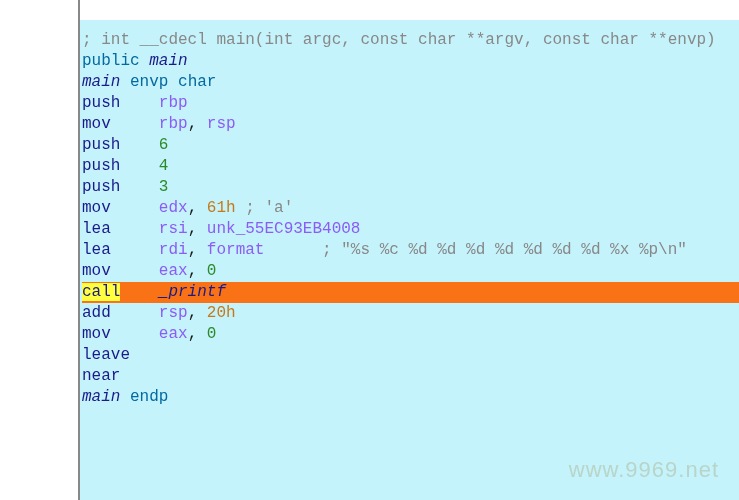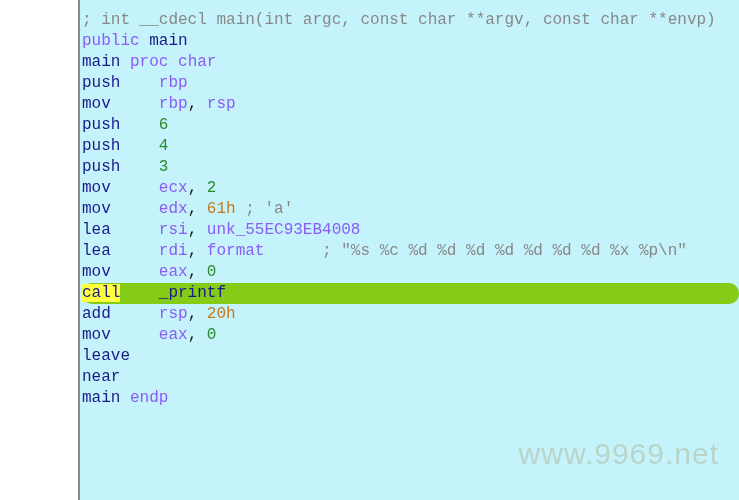--- a/index.html
+++ b/index.html
@@ -29,75 +29,74 @@
       top: 0;
       width: 2px;
       height: 100%;
       background: #888;
     }
     .code-area {
       flex: 1;
       background: #c5f3fb;
       padding: 10px 0 16px 2px;
       position: relative;
+      margin-top: 20px;
     }
     .code-line {
       white-space: pre;
       padding: 0;
     }
     .highlight-line {
-      background: #84cc16;
-      border-radius: 10px;
+      background: #f97316;
     }
     .highlight-call {
       background: #ffff40;
     }
     .opcode { color: #1a1a8a; }
     .register { color: #8b5cf6; }
     .number { color: #2a8a2a; }
     .comment { color: #888; }
     .symbol { color: #c57a1a; }
     .signature { color: #888; }
-    .keyword { color: #8b5cf6; }
-    .identifier { color: #1a1a8a; }
+    .keyword { color: #0369a1; }
+    .identifier { color: #1a1a8a; font-style: italic; }
     .punct { color: #1a1a1a; }
     .watermark {
       position: absolute;
-      bottom: 36px;
+      bottom: 20px;
       right: 20px;
-      font-size: 30px;
+      font-size: 22px;
       color: rgba(180,200,180,0.7);
       font-family: Arial, sans-serif;
       pointer-events: none;
       letter-spacing: 1px;
       text-align: center;
     }
   </style>
 </head>
 <body>
 
 <div class="container">
   <div class="gutter">
     <div class="gutter-border"></div>
   </div>
   <div class="code-area">
 
     <div class="code-line"><span class="signature">; int __cdecl main(int argc, const char **argv, const char **envp)</span></div>
 
     <div class="code-line"><span class="keyword">public</span> <span class="identifier">main</span></div>
 
-    <div class="code-line"><span class="identifier">main</span> <span class="keyword">proc</span> <span class="keyword">char</span></div>
+    <div class="code-line"><span class="identifier">main</span> <span class="keyword">envp</span> <span class="keyword">char</span></div>
 
     <div id="instructions">
         <div class="code-line"><span class="opcode">push    </span><span class="register">rbp</span></div>
         <div class="code-line"><span class="opcode">mov     </span><span class="register">rbp</span><span class="punct">, </span><span class="register">rsp</span></div>
         <div class="code-line"><span class="opcode">push    </span><span class="number">6</span></div>
         <div class="code-line"><span class="opcode">push    </span><span class="number">4</span></div>
         <div class="code-line"><span class="opcode">push    </span><span class="number">3</span></div>
-        <div class="code-line"><span class="opcode">mov     </span><span class="register">ecx</span><span class="punct">, </span><span class="number">2</span></div>
         <div class="code-line"><span class="opcode">mov     </span><span class="register">edx</span><span class="punct">, </span><span class="symbol">61h</span><span class="comment"> ; 'a'</span></div>
         <div class="code-line"><span class="opcode">lea     </span><span class="register">rsi</span><span class="punct">, </span><span class="register">unk_55EC93EB4008</span></div>
         <div class="code-line"><span class="opcode">lea     </span><span class="register">rdi</span><span class="punct">, </span><span class="register">format</span><span class="comment">      ; "%s %c %d %d %d %d %d %d %d %x %p\n"</span></div>
         <div class="code-line"><span class="opcode">mov     </span><span class="register">eax</span><span class="punct">, </span><span class="number">0</span></div>
         <div class="code-line highlight-line"><span class="opcode highlight-call">call</span><span>    </span><span class="identifier">_printf</span></div>
         <div class="code-line"><span class="opcode">add     </span><span class="register">rsp</span><span class="punct">, </span><span class="symbol">20h</span></div>
         <div class="code-line"><span class="opcode">mov     </span><span class="register">eax</span><span class="punct">, </span><span class="number">0</span></div>
         <div class="code-line"><span class="opcode">leave   </span></div>
         <div class="code-line"><span class="opcode">near    </span></div>
       </div>

